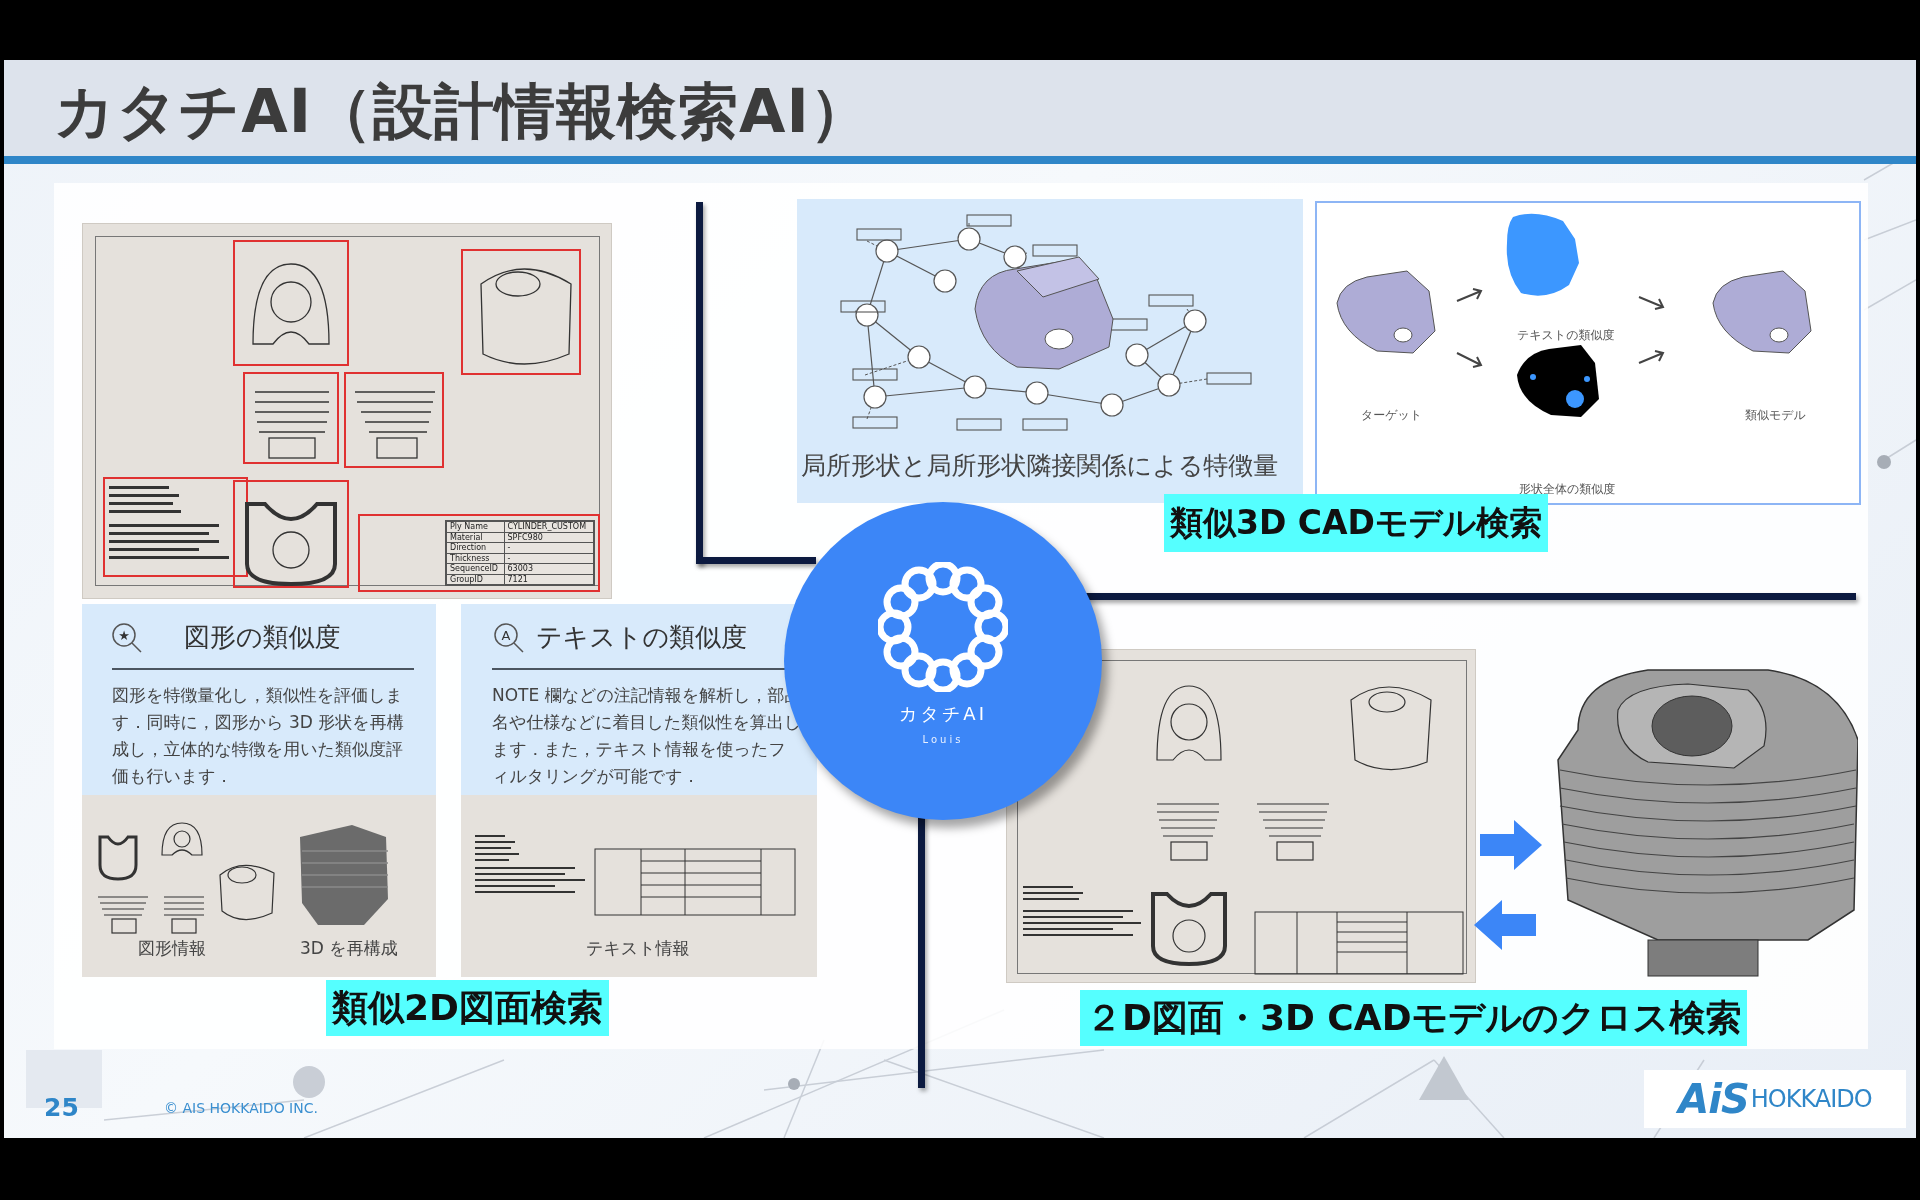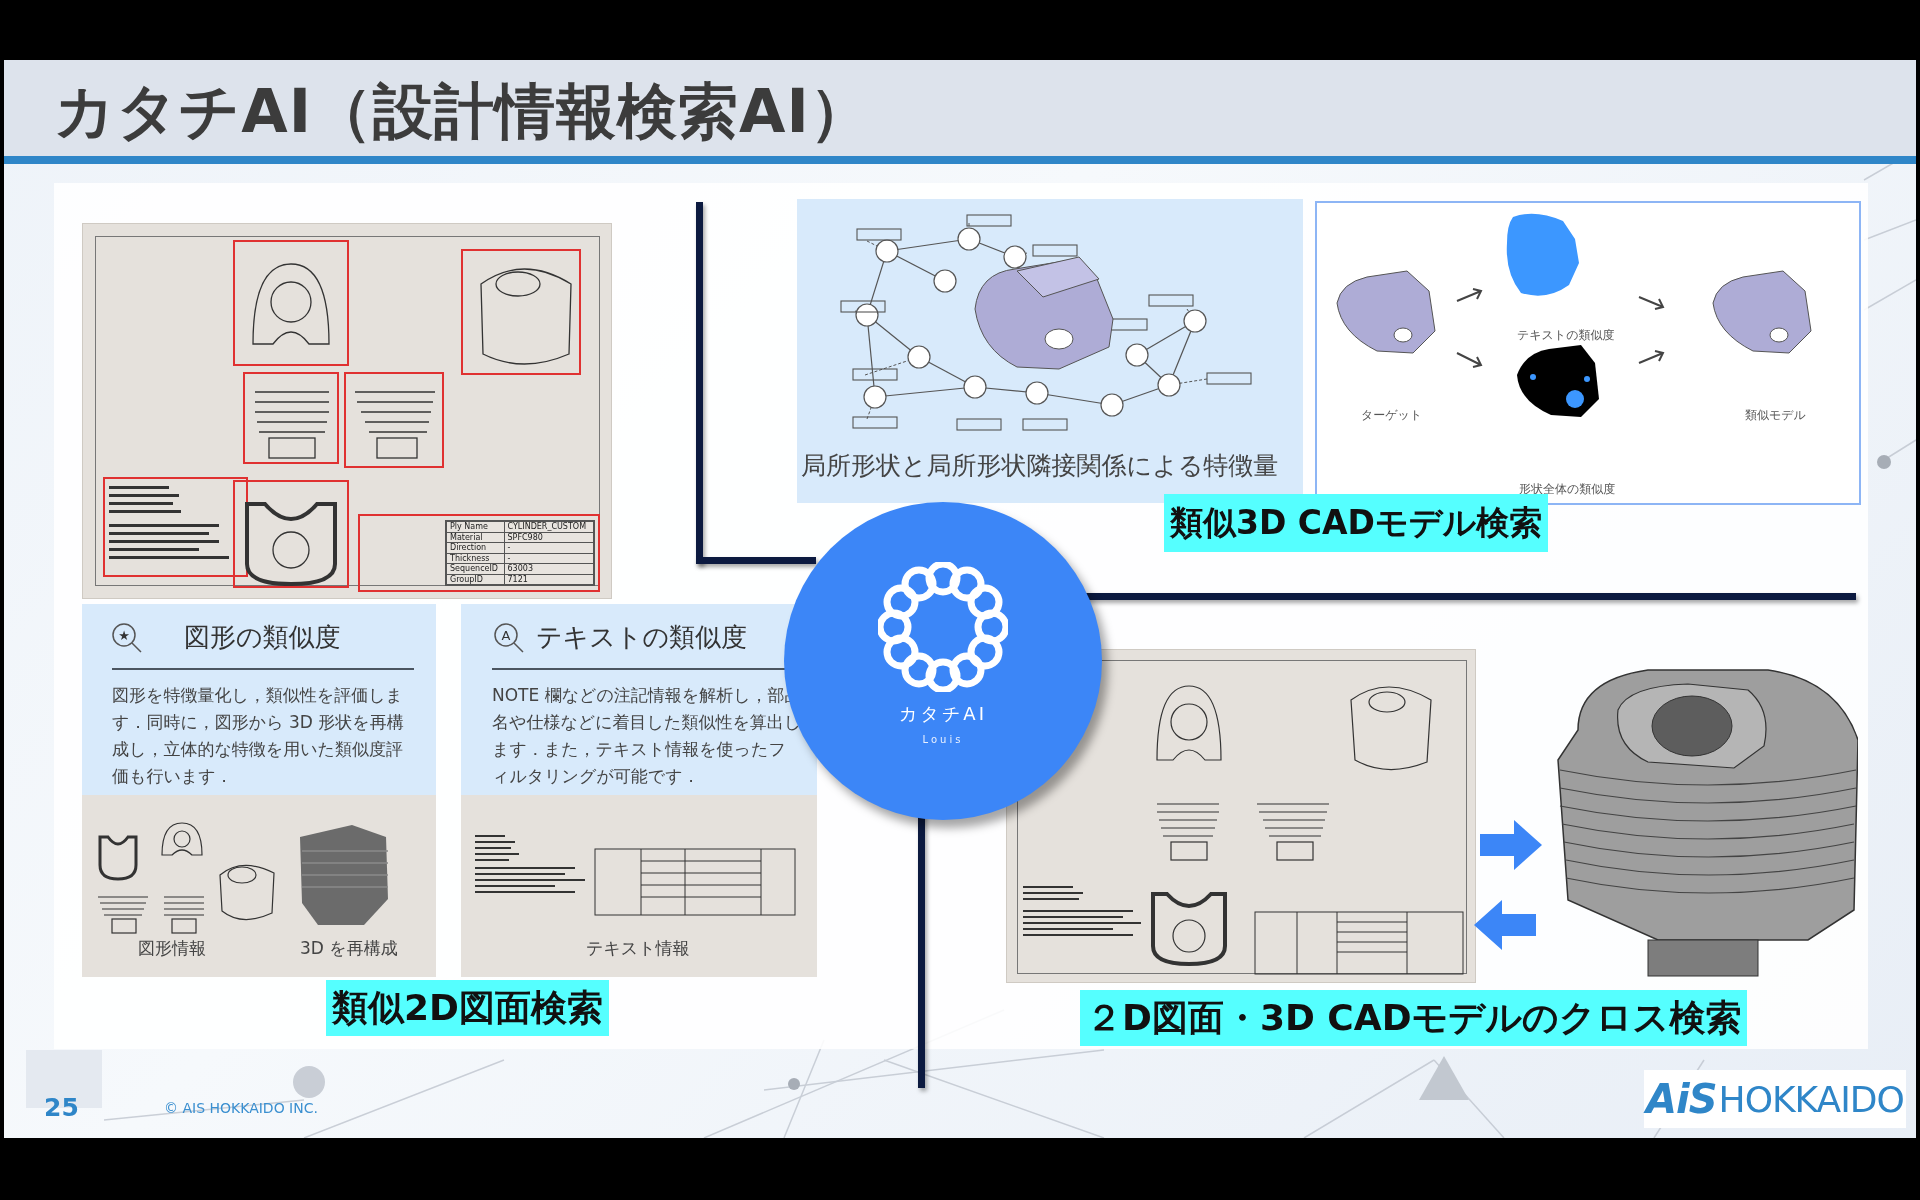--- a/index.html
+++ b/index.html
@@ -47,21 +47,21 @@
     border: 2px solid #8db5f5; }
   .sim-label { position: absolute; font-size: 12px; color: #555; white-space: nowrap; }
 
   .arrow { position: absolute; }
   .footer-num { position: absolute; left: 22px; top: 990px; width: 76px; height: 58px; background: #e4e9f0; }
   .page-num { position: absolute; left: 40px; top: 1033px; font-size: 25px; font-weight: bold; color: #2f86c8; }
   .copyright { position: absolute; left: 120px; top: 1040px; font-size: 14px; color: #3a8fd0; margin-left: 40px; }
   .brand { position: absolute; left: 1640px; top: 1010px; width: 262px; height: 58px; background: #fff;
     display: flex; align-items: center; justify-content: center; }
   .brand-ais { font-size: 40px; font-style: italic; font-weight: bold; color: #2f86c8; letter-spacing: -1px; }
-  .brand-hk { font-size: 36px; color: #2f86c8; margin-left: 2px; letter-spacing: -1px; }
+  .brand-hk { font-size: 24px; color: #2f86c8; margin-left: 2px; letter-spacing: -1px; }
 </style>
 </head>
 <body>
 
 <div class="slide">
 
   <svg class="bgnet" width="1912" height="1078">
     <g stroke="#b8bec8" stroke-width="1.5" fill="none" opacity="0.7">
       <line x1="700" y1="1078" x2="1000" y2="950"></line>
       <line x1="780" y1="1078" x2="820" y2="980"></line>

